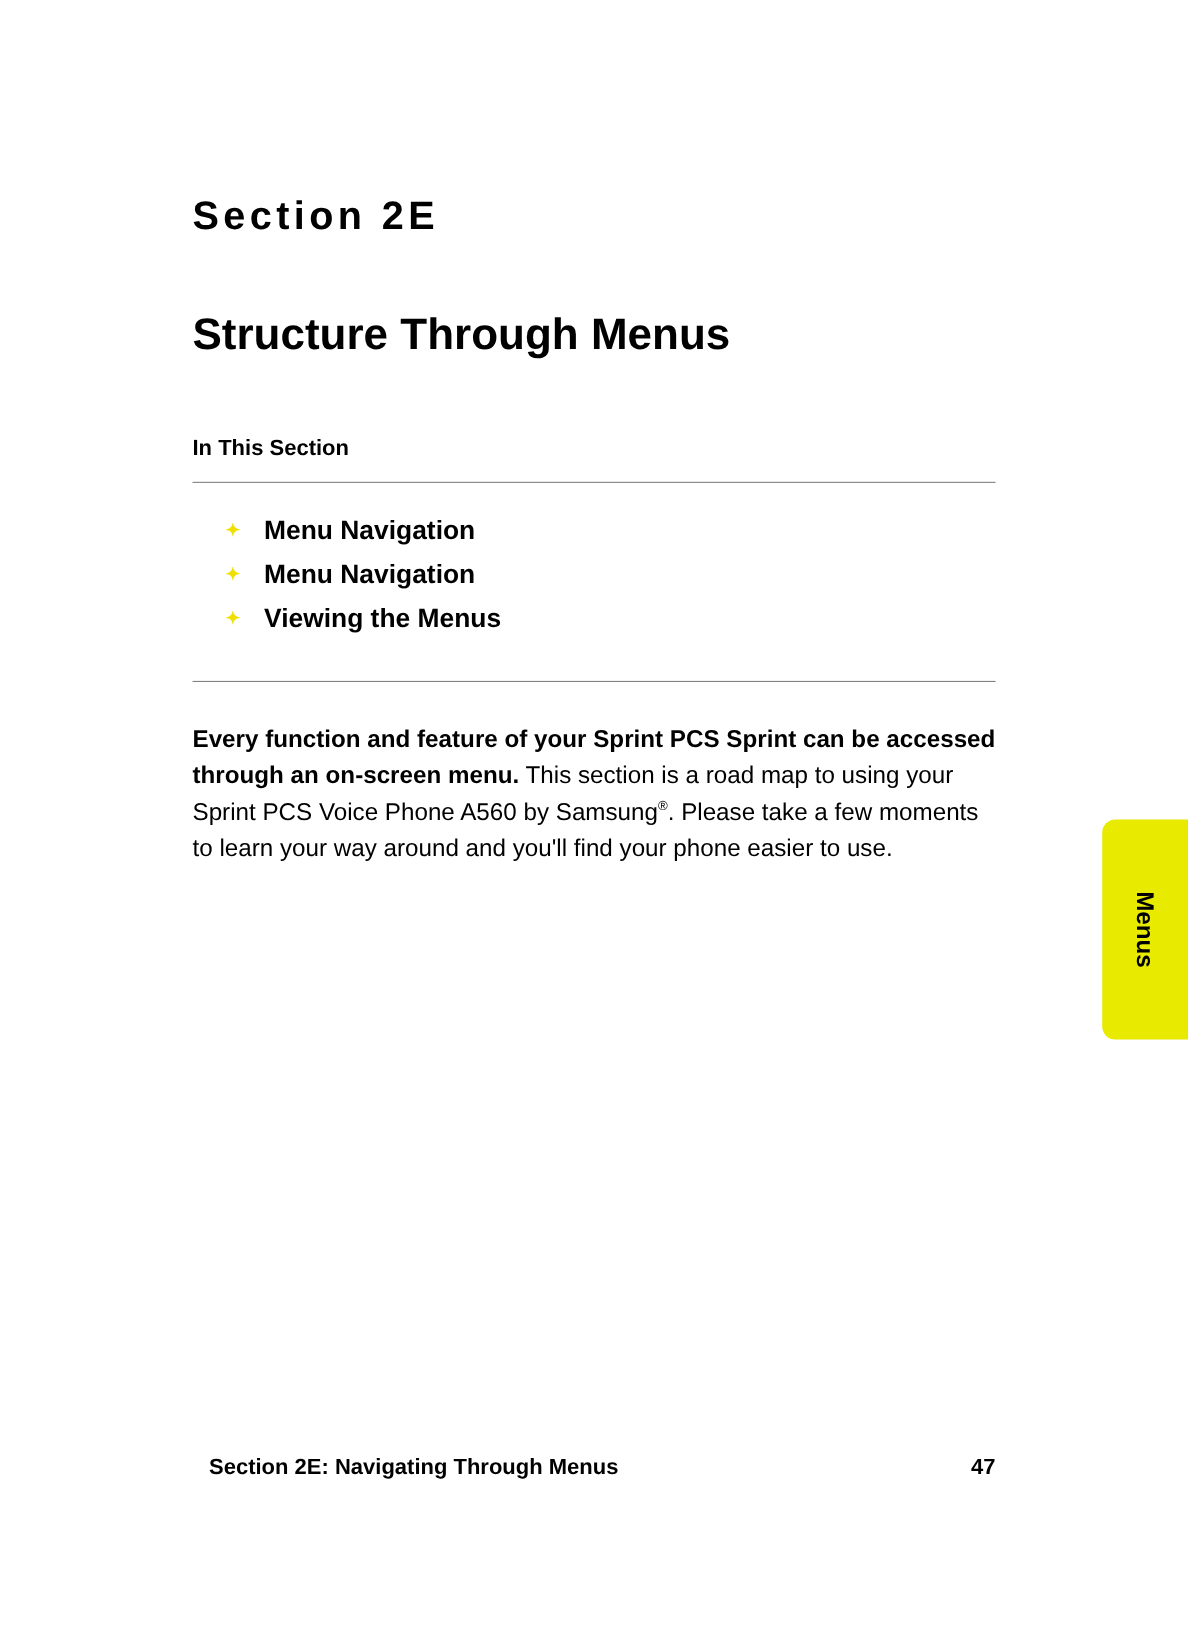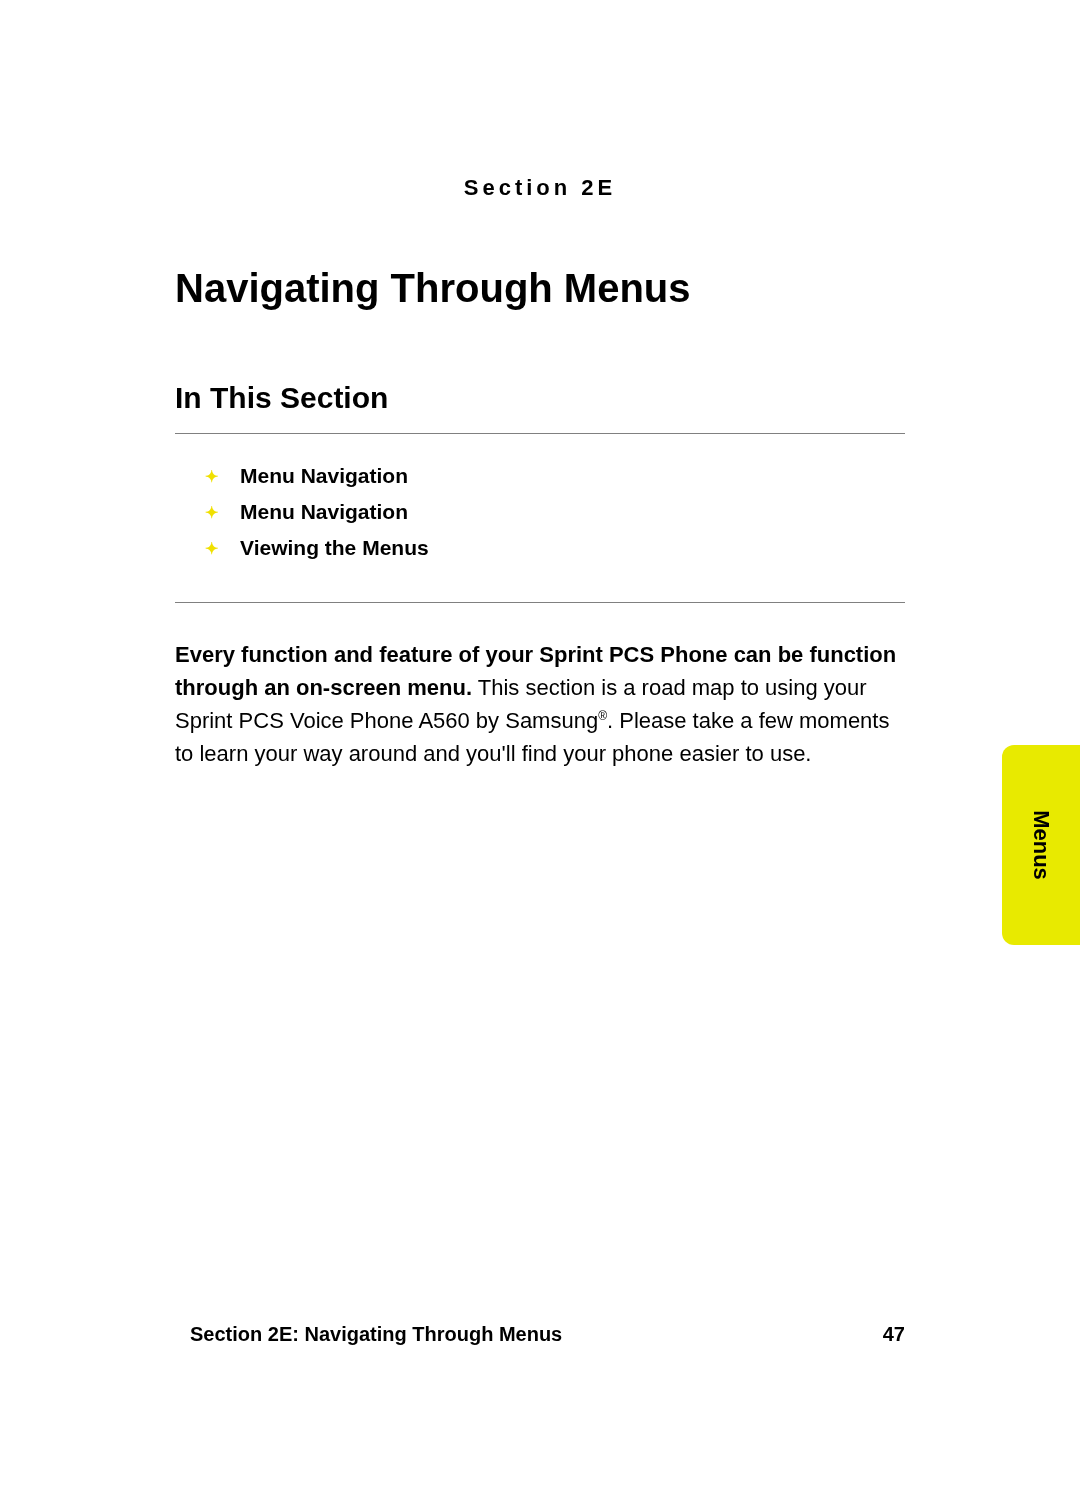--- a/index.html
+++ b/index.html
@@ -14,50 +14,50 @@
       font-family: Georgia, 'Times New Roman', serif;
       position: relative;
       color: #000;
     }
     .page {
       padding: 175px 175px 0 175px;
       position: relative;
       height: 100%;
     }
     .section-label {
-      text-align: center;
-      font-size: 22px;
+      text-align: left;
+      font-size: 36px;
       font-weight: bold;
       letter-spacing: 4px;
       margin-bottom: 65px;
       font-family: 'Arial', 'Helvetica', sans-serif;
     }
     .title {
       font-size: 40px;
       font-weight: bold;
       margin-bottom: 70px;
       font-family: 'Arial', 'Helvetica', sans-serif;
     }
     .subtitle {
-      font-size: 30px;
+      font-size: 20px;
       font-weight: bold;
       margin-bottom: 18px;
       font-family: 'Arial', 'Helvetica', sans-serif;
     }
     .divider {
       border: none;
       border-top: 1px solid #808080;
       margin: 12px 0;
     }
     .bullet-list {
       list-style: none;
       padding: 18px 0 18px 30px;
     }
     .bullet-list li {
-      font-size: 21px;
+      font-size: 24px;
       font-weight: bold;
       margin-bottom: 12px;
       font-family: 'Arial', 'Helvetica', sans-serif;
       position: relative;
       padding-left: 35px;
     }
     .bullet-list li::before {
       content: "✦";
       position: absolute;
       left: 0;
@@ -109,36 +109,36 @@
       font-size: 12px;
       vertical-align: super;
     }
   </style>
 </head>
 <body>
 
 <div class="page">
   <div class="section-label">Section 2E</div>
 
-  <h1 class="title">Navigating Through Menus</h1>
+  <h1 class="title">Structure Through Menus</h1>
 
   <h2 class="subtitle">In This Section</h2>
 
   <hr class="divider">
 
   <ul class="bullet-list">
     <li>Menu Navigation</li>
     <li>Menu Navigation</li>
     <li>Viewing the Menus</li>
   </ul>
 
   <hr class="divider">
 
   <p class="body-text">
-    <span class="bold">Every function and feature of your Sprint PCS Phone can be function through an on-screen menu.</span><span> This section is a road map to using your Sprint PCS Voice Phone A560 by Samsung</span><sup>®</sup><span>. Please take a few moments to learn your way around and you'll find your phone easier to use.</span>
+    <span class="bold">Every function and feature of your Sprint PCS Sprint can be accessed through an on-screen menu.</span><span> This section is a road map to using your Sprint PCS Voice Phone A560 by Samsung</span><sup>®</sup><span>. Please take a few moments to learn your way around and you'll find your phone easier to use.</span>
   </p>
 
   <div class="footer">
     <span>Section 2E: Navigating Through Menus</span>
     <span>47</span>
   </div>
 </div>
 
 <div class="side-tab">
   <span class="side-tab-text">Menus</span>

